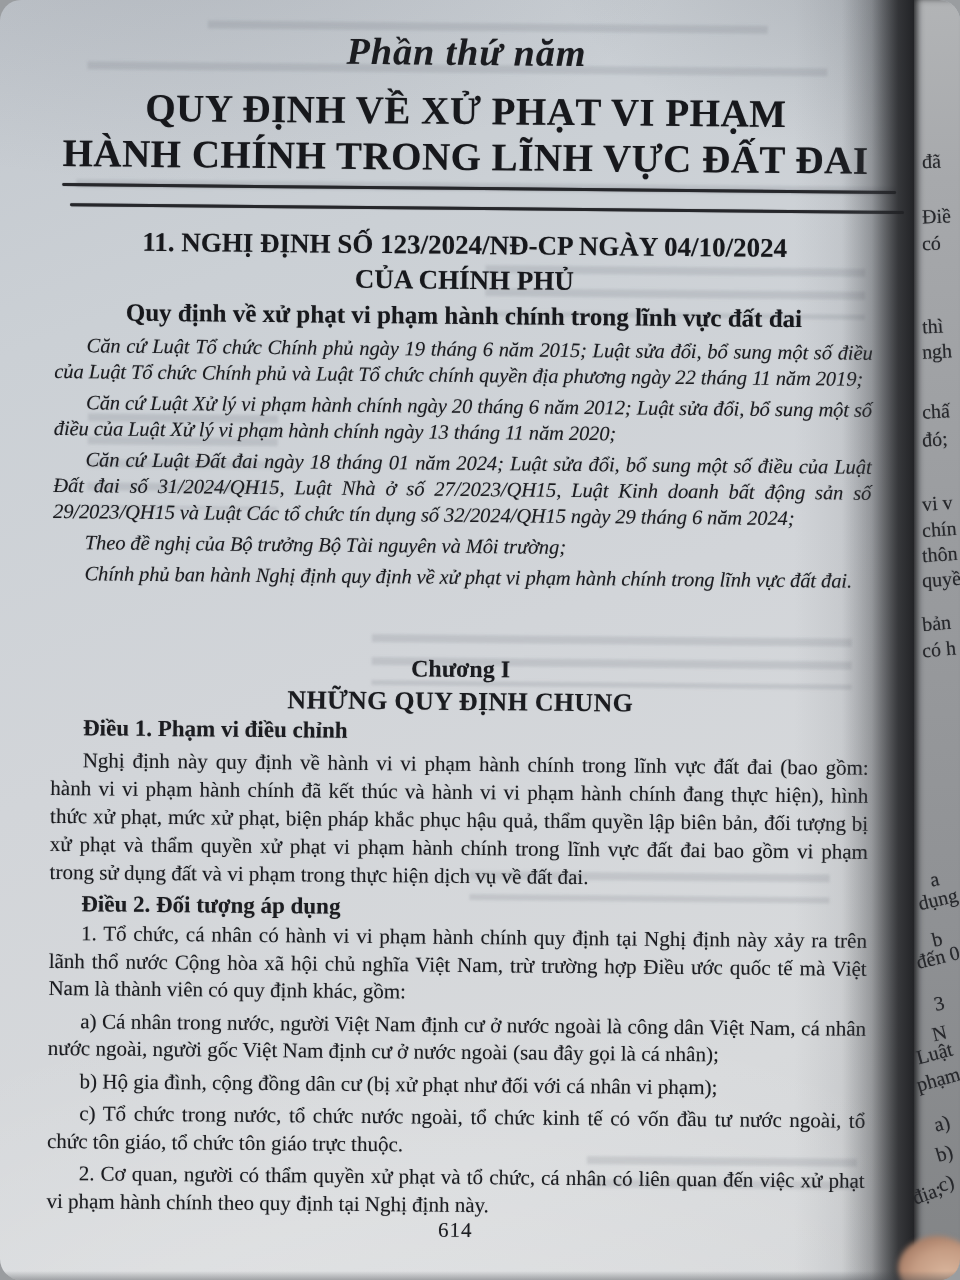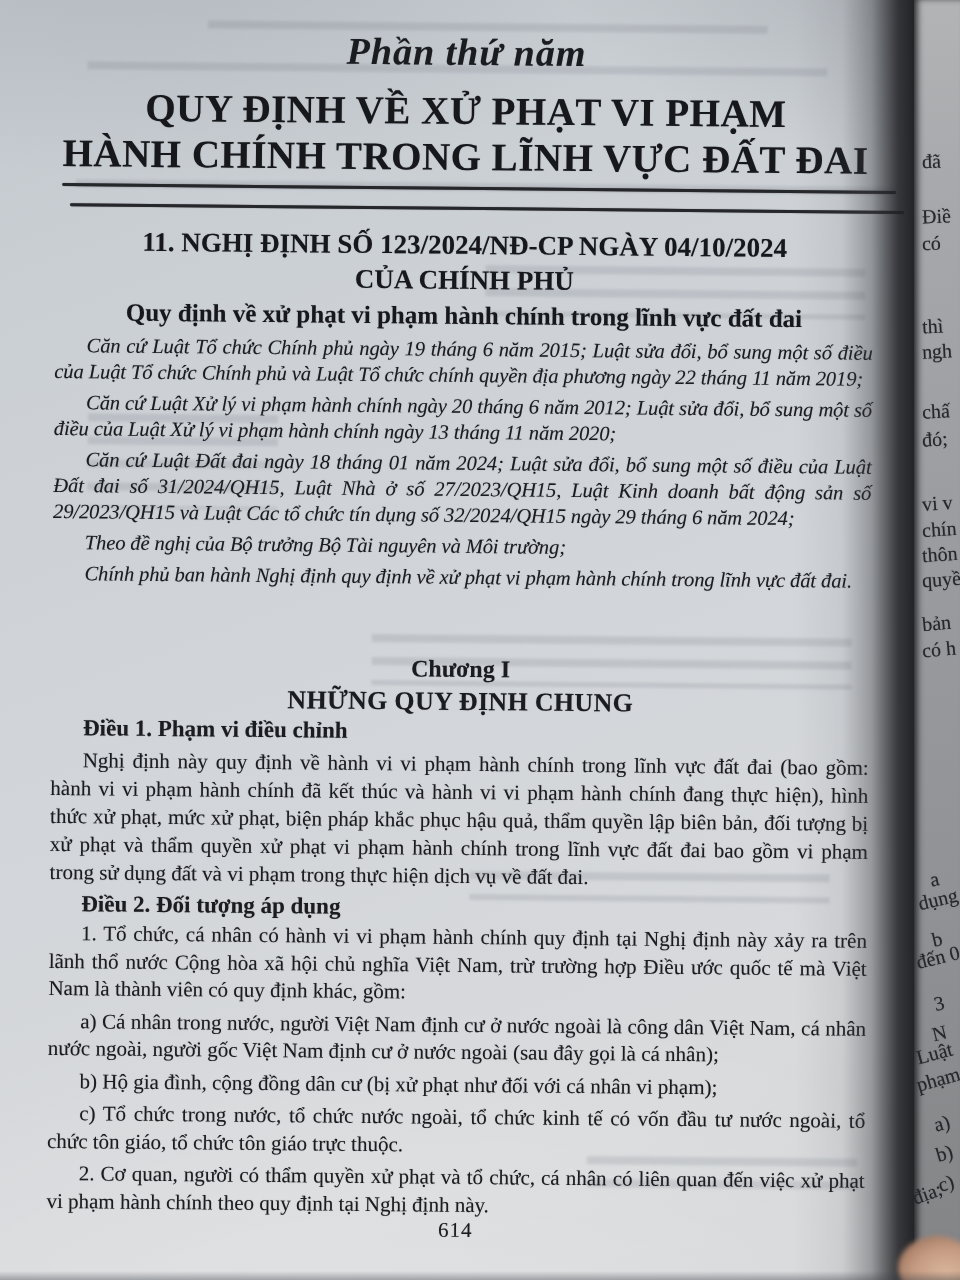--- a/index.html
+++ b/index.html
@@ -1,19 +1,20 @@
 <!DOCTYPE html>
 <html lang="vi"><head>
 <meta charset="utf-8">
 <style>
   html,body{margin:0;padding:0;background:#9a9da0;}
   .photo{
     position:relative;width:960px;height:1280px;overflow:hidden;
     background:linear-gradient(160deg,#c3c8ce 0%,#cbd0d5 22%,#d2d5d9 50%,#d8dadc 82%,#d3d5d7 100%);
     font-family:"Liberation Serif","DejaVu Serif",serif;
+    border-radius:21px;
   }
   .photo::before{
     content:"";position:absolute;inset:0;pointer-events:none;z-index:1;
     background:
       radial-gradient(130% 55% at 42% 112%, rgba(255,255,255,0.30), rgba(255,255,255,0) 62%),
       radial-gradient(90% 34% at 18% -6%, rgba(88,94,104,0.16), rgba(88,94,104,0) 60%),
       radial-gradient(70% 30% at 96% -4%, rgba(70,74,82,0.22), rgba(70,74,82,0) 55%);
   }
   
   .tilt{

